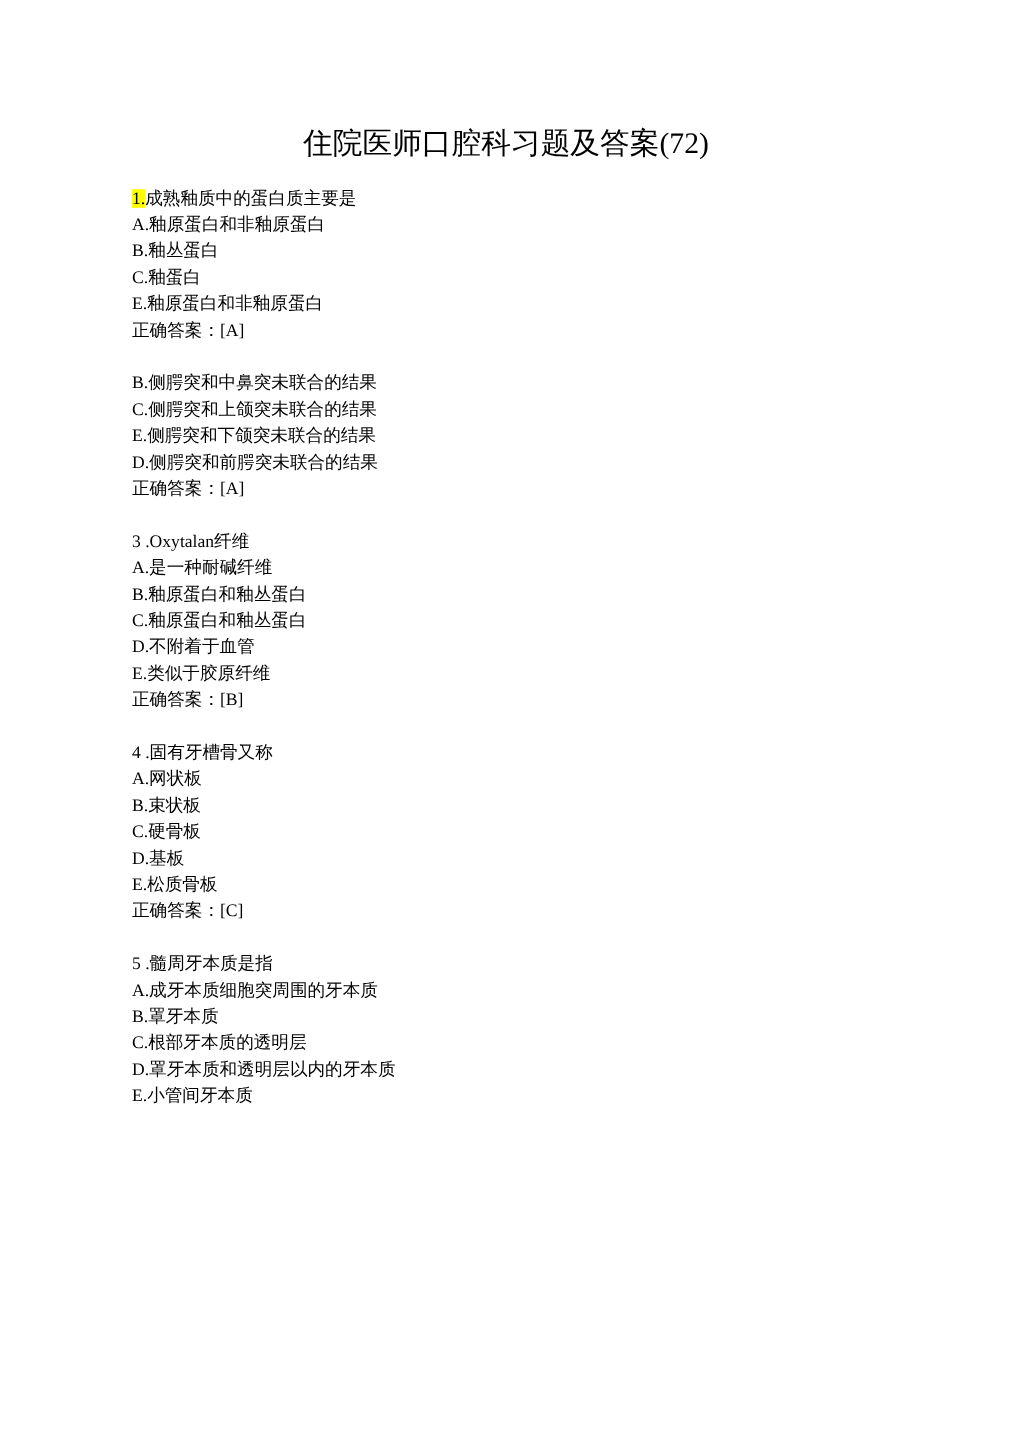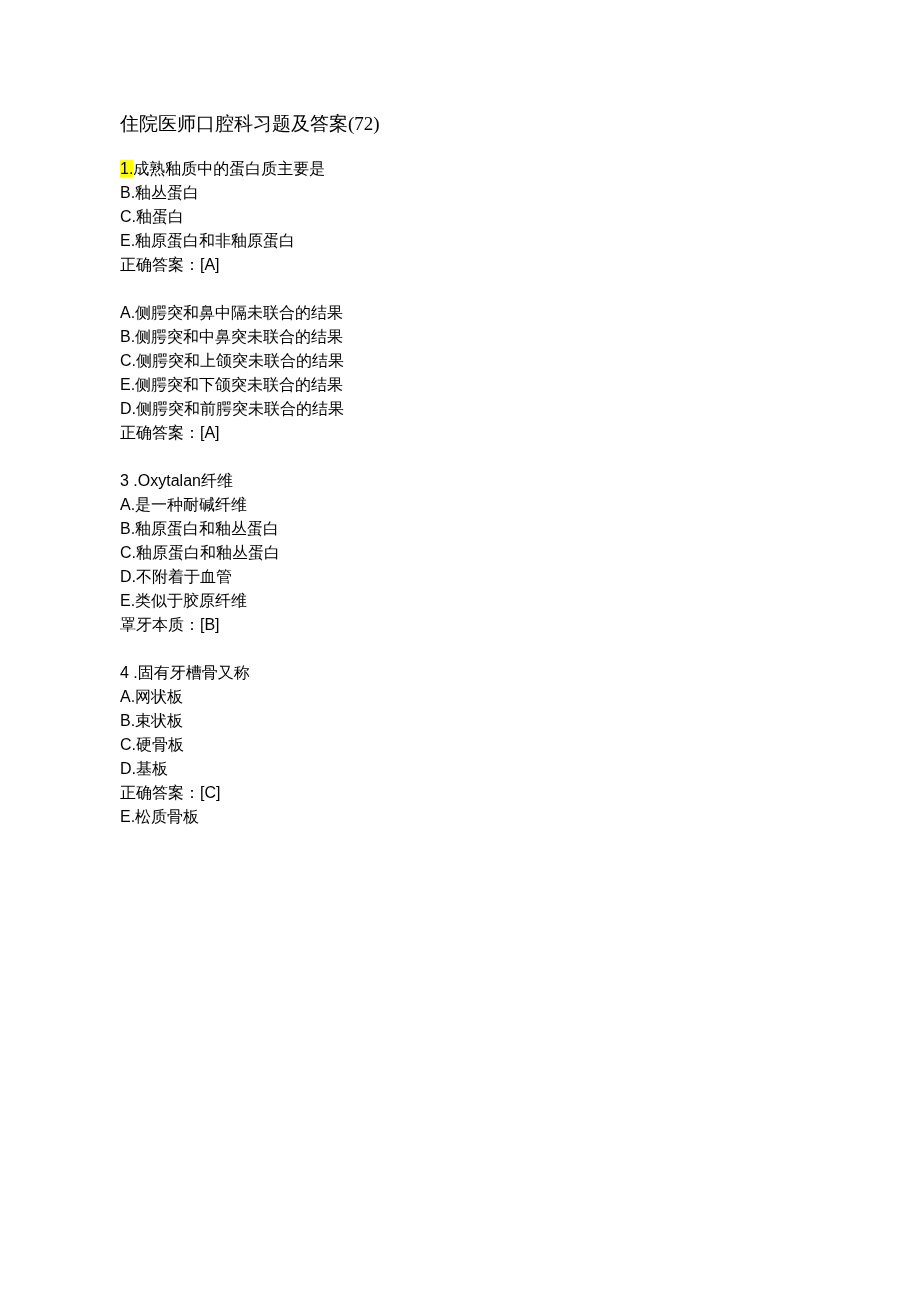--- a/index.html
+++ b/index.html
@@ -9,69 +9,77 @@
     font-family: "SimSun", "宋体", serif;
     font-size: 16px;
     color: #000000;
     line-height: 1.5;
     width: 920px;
   }
   .page {
     padding: 110px 120px 40px 120px;
   }
   .title {
-    text-align: left;
-    font-size: 19px;
+    text-align: center;
+    font-size: 27px;
     font-family: "SimSun", "宋体", serif;
     margin-bottom: 18px;
   }
   .highlight {
     background-color: #ffff00;
   }
   .question-block {
     margin-bottom: 24px;
   }
   .line {
     white-space: pre;
-    font-family: Liberation Sans, sans-serif;
+    font-family: Liberation Serif, serif;
   }
 </style>
 </head>
 <body>
 
 <div class="page">
   <div class="title">住院医师口腔科习题及答案(72)</div>
   <div id="questions-container">
       <div class="question-block">
         <div class="line"><span class="highlight">1.</span><span>成熟釉质中的蛋白质主要是</span></div>
+        <div class="line">A.釉原蛋白和非釉原蛋白</div>
         <div class="line">B.釉丛蛋白</div>
         <div class="line">C.釉蛋白</div>
         <div class="line">E.釉原蛋白和非釉原蛋白</div>
         <div class="line">正确答案：[A]</div>
       </div>
       <div class="question-block">
-        <div class="line">A.侧腭突和鼻中隔未联合的结果</div>
         <div class="line">B.侧腭突和中鼻突未联合的结果</div>
         <div class="line">C.侧腭突和上颌突未联合的结果</div>
         <div class="line">E.侧腭突和下颌突未联合的结果</div>
         <div class="line">D.侧腭突和前腭突未联合的结果</div>
         <div class="line">正确答案：[A]</div>
       </div>
       <div class="question-block">
         <div class="line"><span>3 .</span><span>Oxytalan纤维</span></div>
         <div class="line">A.是一种耐碱纤维</div>
         <div class="line">B.釉原蛋白和釉丛蛋白</div>
         <div class="line">C.釉原蛋白和釉丛蛋白</div>
         <div class="line">D.不附着于血管</div>
         <div class="line">E.类似于胶原纤维</div>
-        <div class="line">罩牙本质：[B]</div>
+        <div class="line">正确答案：[B]</div>
       </div>
       <div class="question-block">
         <div class="line"><span>4 .</span><span>固有牙槽骨又称</span></div>
         <div class="line">A.网状板</div>
         <div class="line">B.束状板</div>
         <div class="line">C.硬骨板</div>
         <div class="line">D.基板</div>
+        <div class="line">E.松质骨板</div>
         <div class="line">正确答案：[C]</div>
-        <div class="line">E.松质骨板</div>
+      </div>
+      <div class="question-block">
+        <div class="line"><span>5 .</span><span>髓周牙本质是指</span></div>
+        <div class="line">A.成牙本质细胞突周围的牙本质</div>
+        <div class="line">B.罩牙本质</div>
+        <div class="line">C.根部牙本质的透明层</div>
+        <div class="line">D.罩牙本质和透明层以内的牙本质</div>
+        <div class="line">E.小管间牙本质</div>
       </div>
     </div>
 </div>
 
 </body></html>

